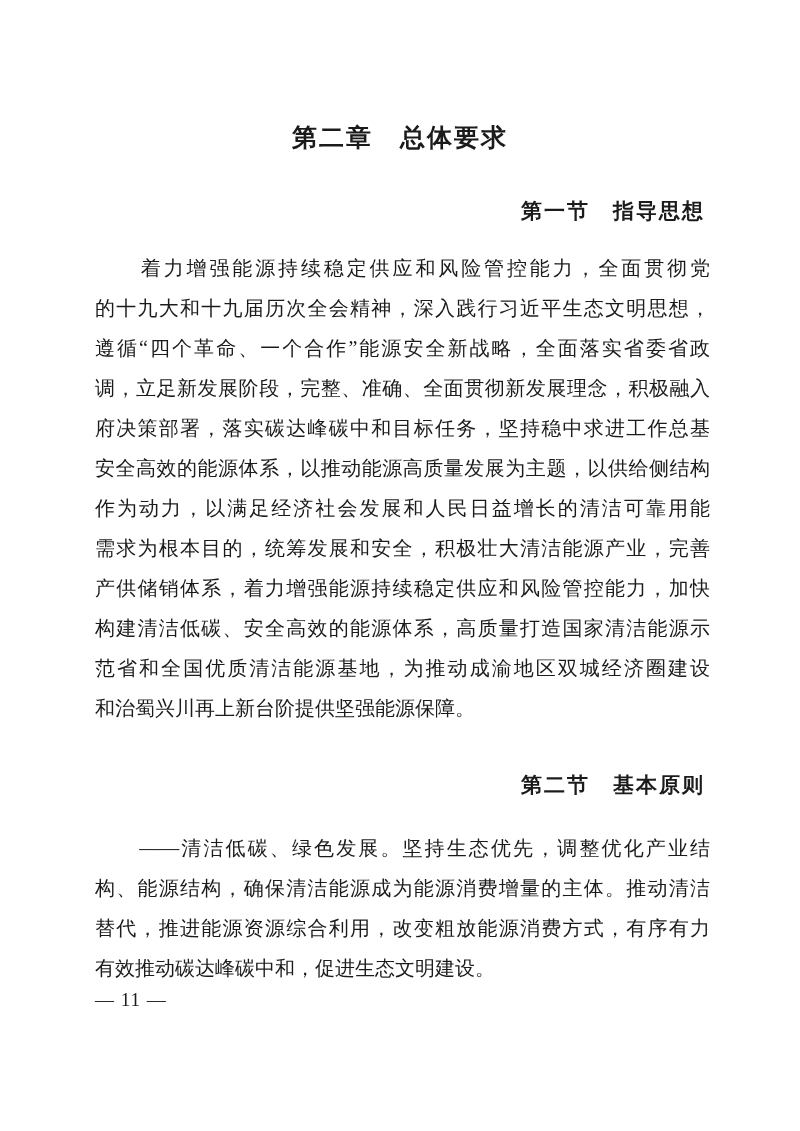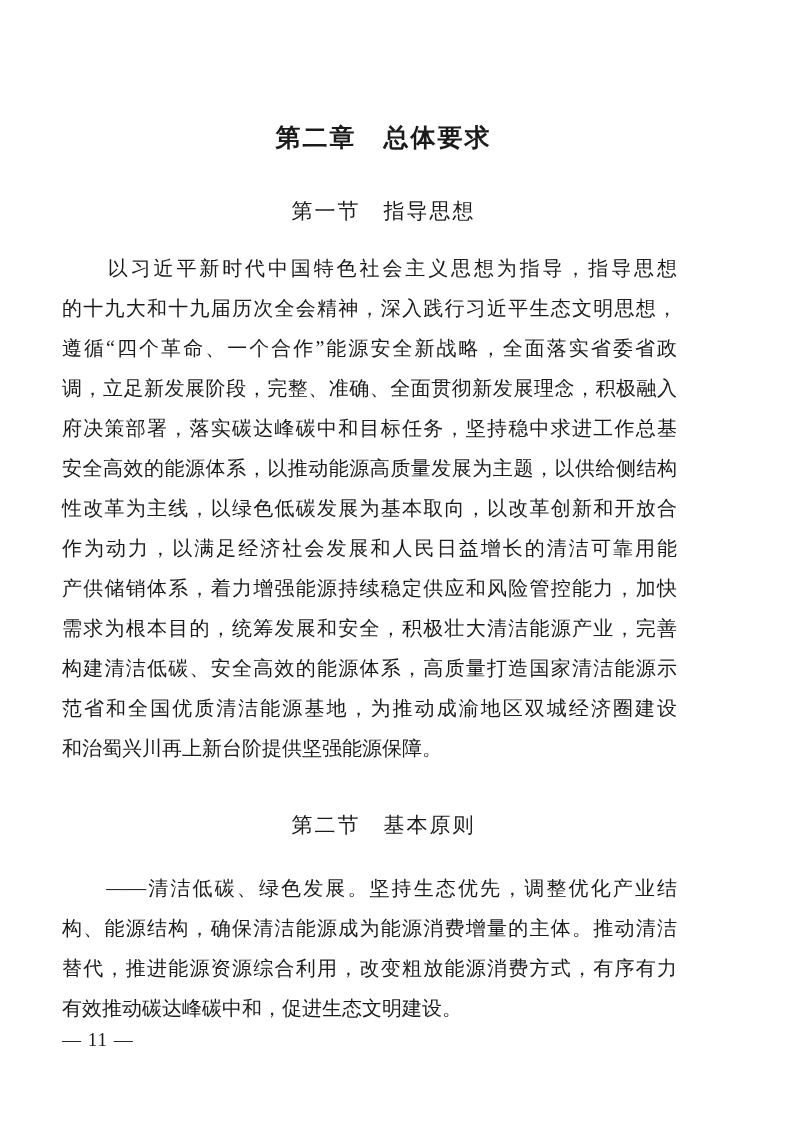--- a/index.html
+++ b/index.html
@@ -10,36 +10,36 @@
   .page {
     position: relative;
     width: 800px;
     height: 1131px;
     margin: 0 auto;
     background: var(--bg, #ffffff);
     color: var(--fg, #1b1b1b);
     font-family: "Liberation Serif", "DejaVu Serif", serif;
     overflow: hidden;
     box-sizing: border-box;
-    padding: 120px 95px 0 62px;
+    padding: 120px 95px 0 95px;
   }
   .chapter-title {
     margin: 0;
     text-align: center;
     font-family: "Liberation Sans", "DejaVu Sans", sans-serif;
     font-weight: 700;
     font-size: 25px;
     line-height: 34px;
     letter-spacing: 2px;
     color: var(--fg, #1b1b1b);
   }
   .section-title {
     margin: 42px 0 0 0;
-    text-align: center;
-    font-weight: 400;
+    text-align: right;
+    font-weight: 700;
     font-size: 21px;
     line-height: 30px;
     letter-spacing: 2px;
     color: var(--fg, #1b1b1b);
   }
   .section-title.s2 {
     margin-top: 42px;
   }
   .para {
     margin-top: 22px;
@@ -70,30 +70,29 @@
 </style>
 </head>
 <body>
 
 <div class="page" style="--fg: #1b1b1b; --bg: #ffffff;">
   <h1 class="chapter-title">第二章　总体要求</h1>
 
   <h2 class="section-title">第一节　指导思想</h2>
 
   <div class="para p1">
-      <div class="line">　　以习近平新时代中国特色社会主义思想为指导，指导思想</div>
+      <div class="line">　　着力增强能源持续稳定供应和风险管控能力，全面贯彻党</div>
       <div class="line">的十九大和十九届历次全会精神，深入践行习近平生态文明思想，</div>
       <div class="line">遵循“四个革命、一个合作”能源安全新战略，全面落实省委省政</div>
       <div class="line">调，立足新发展阶段，完整、准确、全面贯彻新发展理念，积极融入</div>
       <div class="line">府决策部署，落实碳达峰碳中和目标任务，坚持稳中求进工作总基</div>
       <div class="line">安全高效的能源体系，以推动能源高质量发展为主题，以供给侧结构</div>
-      <div class="line">性改革为主线，以绿色低碳发展为基本取向，以改革创新和开放合</div>
       <div class="line">作为动力，以满足经济社会发展和人民日益增长的清洁可靠用能</div>
+      <div class="line">需求为根本目的，统筹发展和安全，积极壮大清洁能源产业，完善</div>
       <div class="line">产供储销体系，着力增强能源持续稳定供应和风险管控能力，加快</div>
-      <div class="line">需求为根本目的，统筹发展和安全，积极壮大清洁能源产业，完善</div>
       <div class="line">构建清洁低碳、安全高效的能源体系，高质量打造国家清洁能源示</div>
       <div class="line">范省和全国优质清洁能源基地，为推动成渝地区双城经济圈建设</div>
       <div class="line last">和治蜀兴川再上新台阶提供坚强能源保障。</div>
     </div>
 
   <h2 class="section-title s2">第二节　基本原则</h2>
 
   <div class="para p2">
       <div class="line">　　——清洁低碳、绿色发展。坚持生态优先，调整优化产业结</div>
       <div class="line">构、能源结构，确保清洁能源成为能源消费增量的主体。推动清洁</div>

